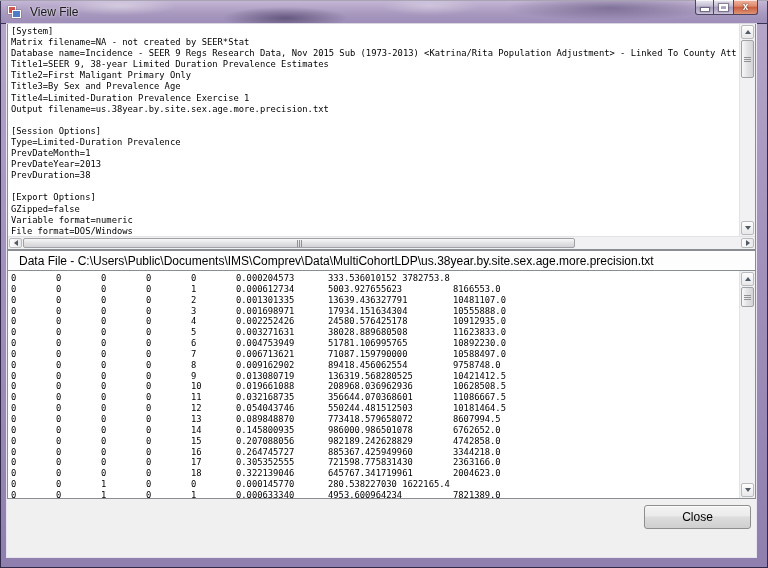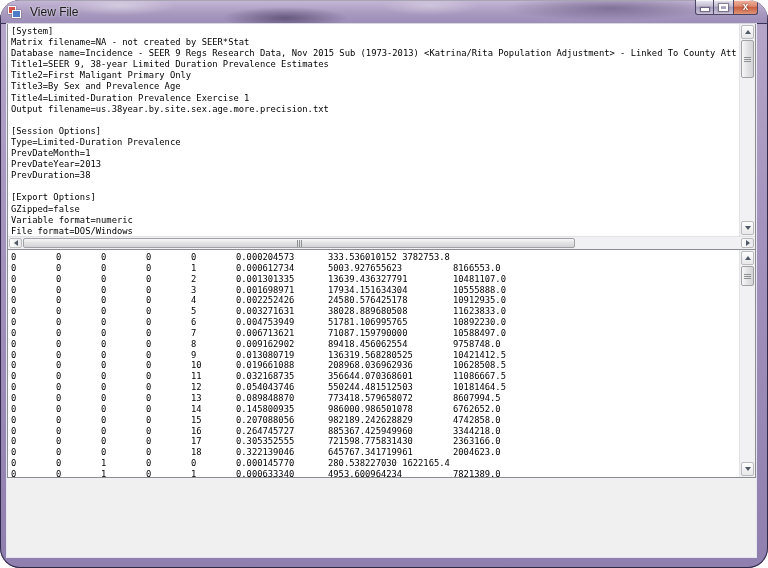--- a/index.html
+++ b/index.html
@@ -3,21 +3,20 @@
 <meta charset="utf-8">
 <style>
   * { box-sizing: border-box; margin: 0; padding: 0; }
   body { margin: 0; background: #fff; font-family: "Liberation Sans", sans-serif; }
 
   .window {
     position: relative; width: 768px; height: 568px;
     background: linear-gradient(180deg, #b7a8ca 0%, #a493bd 40%, #8f7fae 100%);
     box-shadow: inset 0 0 0 1px #31294a;
     overflow: hidden;
-    border-radius: 20px;
   }
 
   
   .titlebar {
     position: absolute; left: 0; top: 0; width: 768px; height: 24px;
     background:
       radial-gradient(90px 16px at 285px 18px, rgba(42,30,66,.50), transparent 70%),
       radial-gradient(150px 18px at 610px 8px, rgba(56,42,86,.42), transparent 70%),
       radial-gradient(80px 14px at 120px 6px, rgba(255,255,255,.38), transparent 70%),
       radial-gradient(70px 14px at 430px 6px, rgba(255,255,255,.30), transparent 70%),
@@ -201,20 +200,23 @@
           </div>
         <div class="hthumb">
             <i class="vgrip"></i>
           </div>
         <div class="sbtn right">
             <i class="tri-right"></i>
           </div>
       </div>
     </div>
 
+    <div class="section-header">
+      <span>Data File - C:\Users\Public\Documents\IMS\Comprev\Data\MultiCohortLDP\us.38year.by.site.sex.age.more.precision.txt</span>
+    </div>
 
     <div class="textpanel panel-data">
       <div class="mono data-rows">
           <div class="drow"><span class="dcell" style="width: 45px;">0</span><span class="dcell" style="width: 45px;">0</span><span class="dcell" style="width: 45px;">0</span><span class="dcell" style="width: 45px;">0</span><span class="dcell" style="width: 45px;">0</span><span class="dcell" style="width: 92px;">0.000204573</span><span class="dcell">333.536010152 3782753.8</span></div>
           <div class="drow"><span class="dcell" style="width: 45px;">0</span><span class="dcell" style="width: 45px;">0</span><span class="dcell" style="width: 45px;">0</span><span class="dcell" style="width: 45px;">0</span><span class="dcell" style="width: 45px;">1</span><span class="dcell" style="width: 92px;">0.000612734</span><span class="dcell" style="width: 125px;">5003.927655623</span><span class="dcell">8166553.0</span></div>
           <div class="drow"><span class="dcell" style="width: 45px;">0</span><span class="dcell" style="width: 45px;">0</span><span class="dcell" style="width: 45px;">0</span><span class="dcell" style="width: 45px;">0</span><span class="dcell" style="width: 45px;">2</span><span class="dcell" style="width: 92px;">0.001301335</span><span class="dcell" style="width: 125px;">13639.436327791</span><span class="dcell">10481107.0</span></div>
           <div class="drow"><span class="dcell" style="width: 45px;">0</span><span class="dcell" style="width: 45px;">0</span><span class="dcell" style="width: 45px;">0</span><span class="dcell" style="width: 45px;">0</span><span class="dcell" style="width: 45px;">3</span><span class="dcell" style="width: 92px;">0.001698971</span><span class="dcell" style="width: 125px;">17934.151634304</span><span class="dcell">10555888.0</span></div>
           <div class="drow"><span class="dcell" style="width: 45px;">0</span><span class="dcell" style="width: 45px;">0</span><span class="dcell" style="width: 45px;">0</span><span class="dcell" style="width: 45px;">0</span><span class="dcell" style="width: 45px;">4</span><span class="dcell" style="width: 92px;">0.002252426</span><span class="dcell" style="width: 125px;">24580.576425178</span><span class="dcell">10912935.0</span></div>
           <div class="drow"><span class="dcell" style="width: 45px;">0</span><span class="dcell" style="width: 45px;">0</span><span class="dcell" style="width: 45px;">0</span><span class="dcell" style="width: 45px;">0</span><span class="dcell" style="width: 45px;">5</span><span class="dcell" style="width: 92px;">0.003271631</span><span class="dcell" style="width: 125px;">38028.889680508</span><span class="dcell">11623833.0</span></div>
           <div class="drow"><span class="dcell" style="width: 45px;">0</span><span class="dcell" style="width: 45px;">0</span><span class="dcell" style="width: 45px;">0</span><span class="dcell" style="width: 45px;">0</span><span class="dcell" style="width: 45px;">6</span><span class="dcell" style="width: 92px;">0.004753949</span><span class="dcell" style="width: 125px;">51781.106995765</span><span class="dcell">10892230.0</span></div>
@@ -240,15 +242,18 @@
           </div>
         <div class="vthumb">
             <i class="hgrip"></i>
           </div>
         <div class="sbtn down">
             <i class="tri-down"></i>
           </div>
       </div>
     </div>
 
+    <div class="footer">
+      <button class="close-btn">Close</button>
+    </div>
 
   </div>
 </div>
 
 </body></html>

